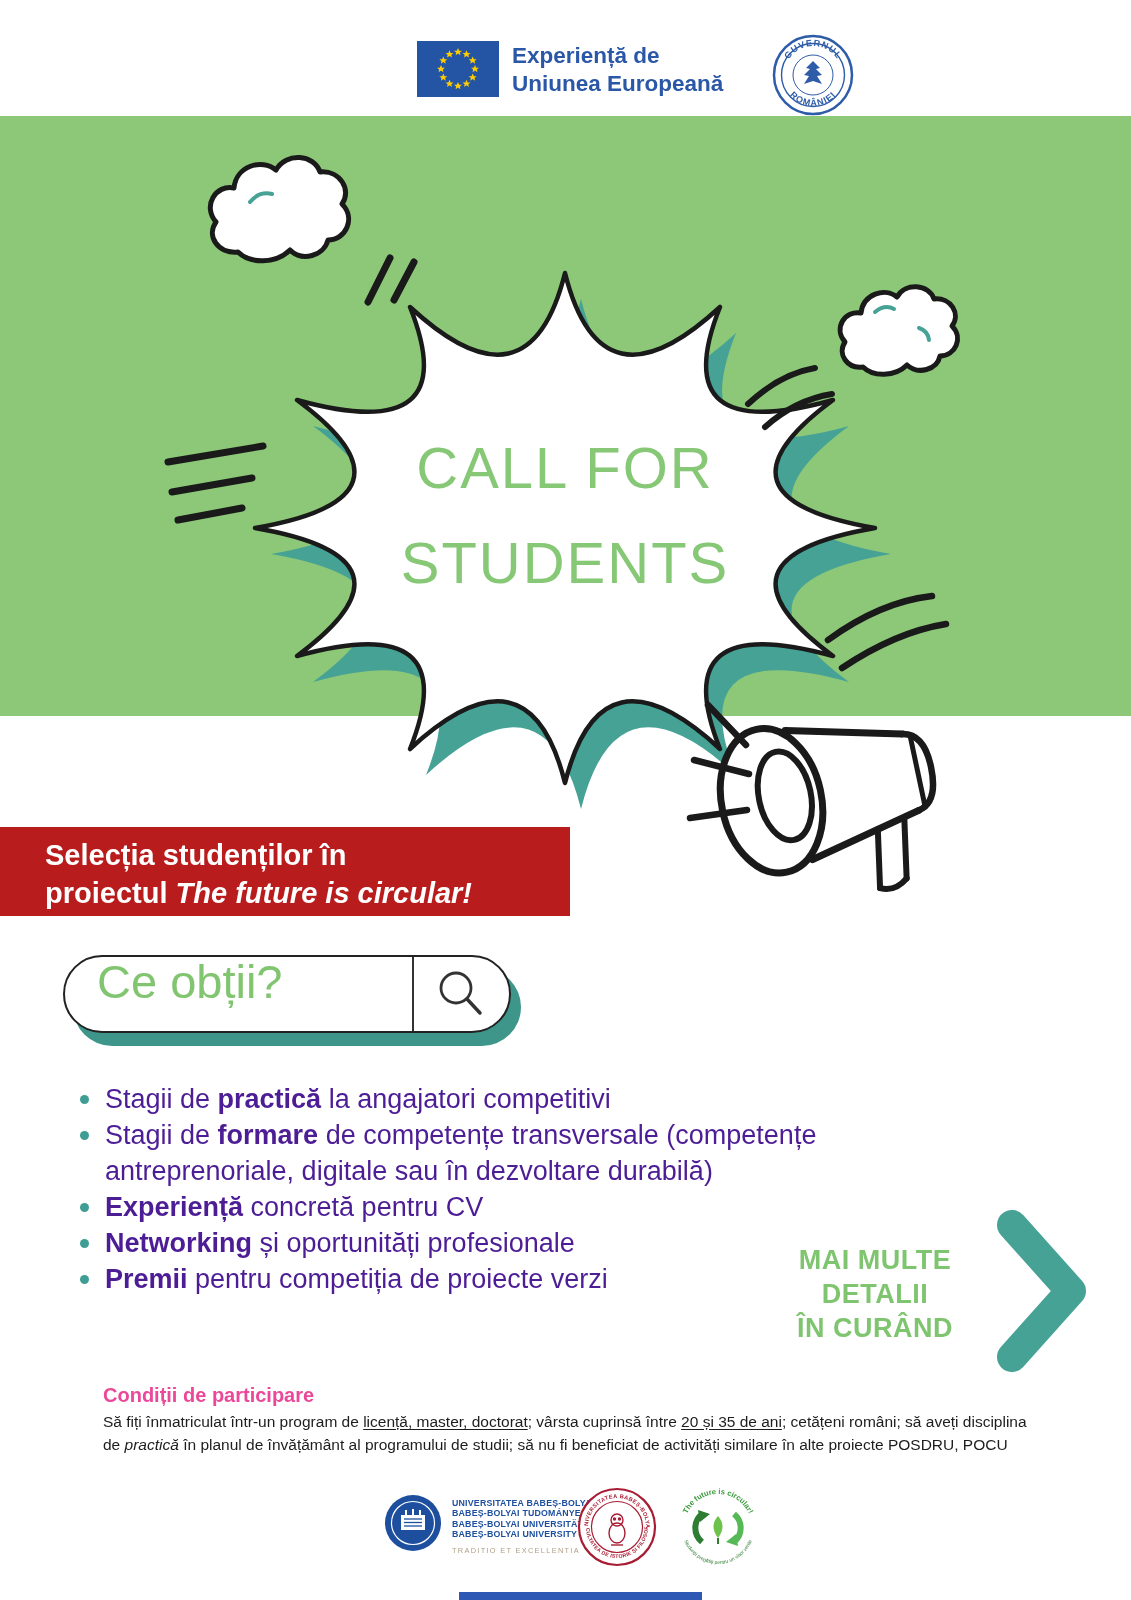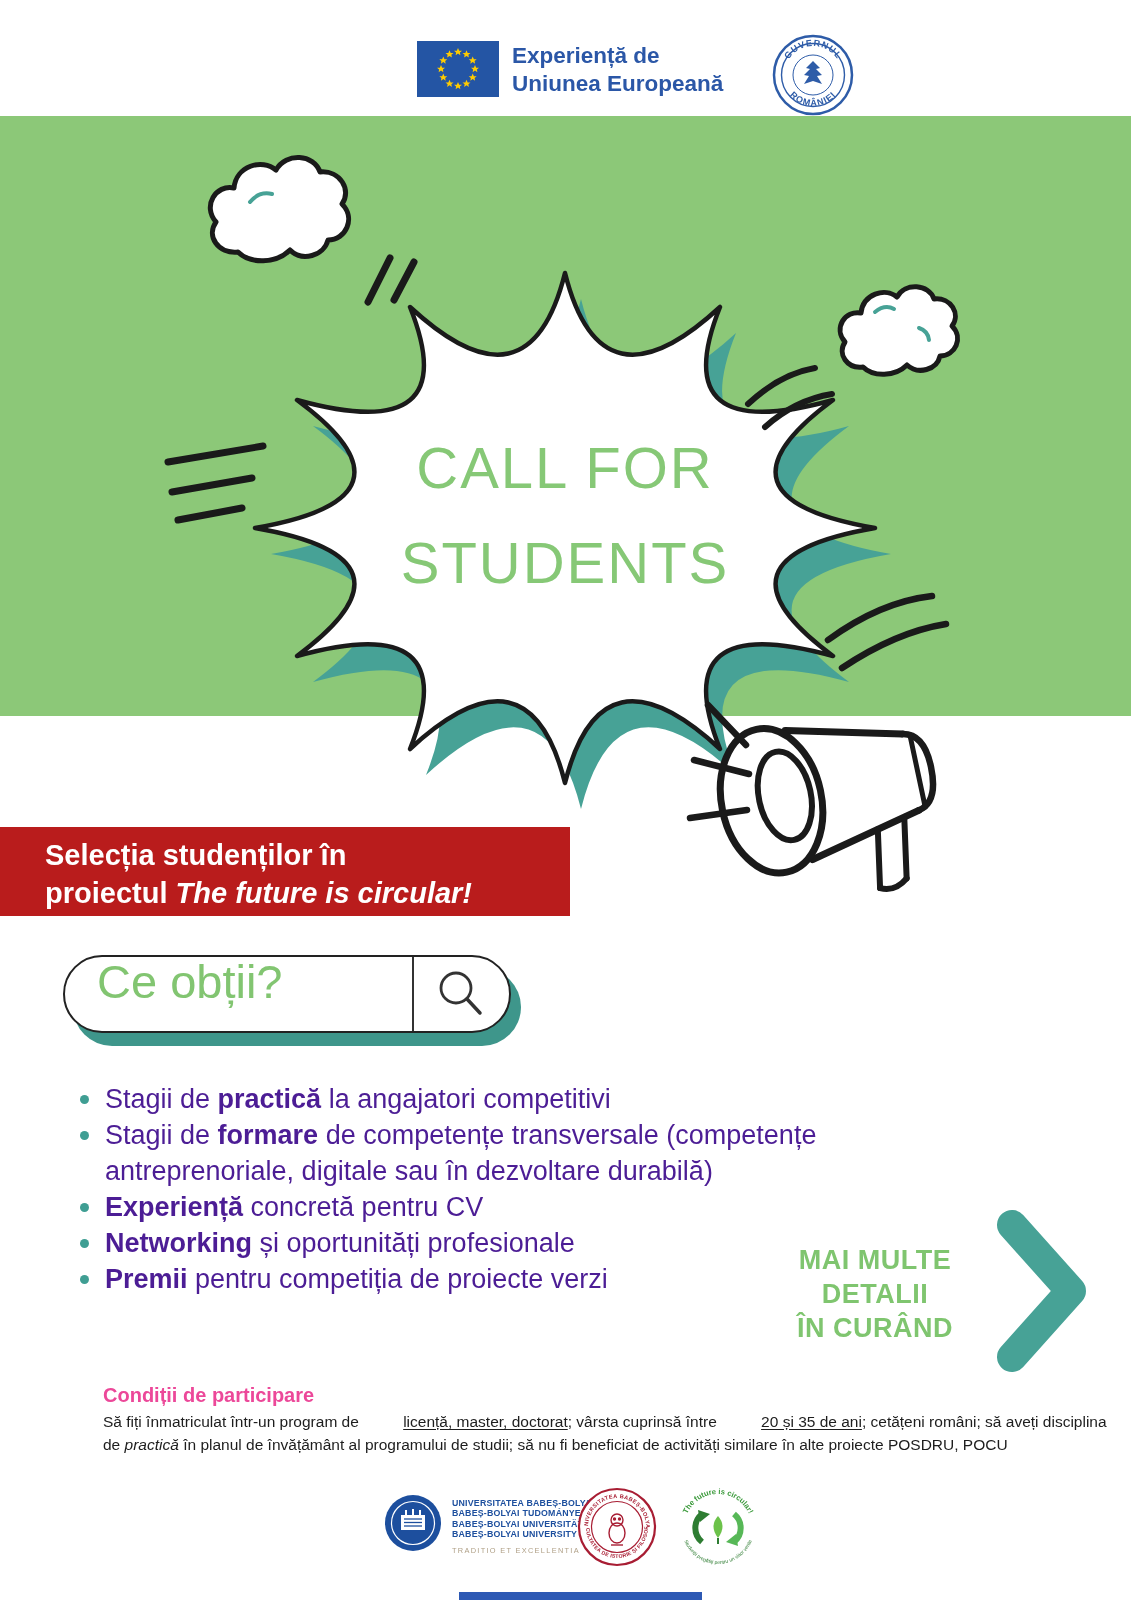--- a/index.html
+++ b/index.html
@@ -33,21 +33,21 @@
   .b-dot{flex:0 0 9px;width:9px;height:9px;border-radius:50%;background:#3F9E93;margin:14px 16px 0 0;}
   .b-row b{font-weight:bold;}
 
   
   .cta{left:745px;top:1243px;width:260px;text-align:center;color:#7FC56F;
        font-size:27px;font-weight:800;line-height:34px;letter-spacing:.5px;}
 
   
   .cond-title{left:103px;top:1384px;font-size:20px;font-weight:bold;color:#ec4899;}
   .cond-text{left:103px;top:1410px;width:1010px;font-size:15.5px;color:#1d1d1d;line-height:23px;}
-  .cond-text u{text-underline-offset:2px;margin-left:40px;}
+  .cond-text u{text-underline-offset:2px;}
 
   
   .ubb-text{left:452px;top:1498px;color:#1D4F9E;font-size:8.8px;font-weight:bold;
             line-height:10.4px;letter-spacing:.2px;white-space:nowrap;}
   .ubb-motto{left:452px;top:1546px;color:#AF9F85;font-size:7.4px;letter-spacing:1.3px;}
   .bottom-bar{left:459px;top:1592px;width:243px;height:8px;background:#2D59B4;}
 </style>
 </head>
 <body>
 

